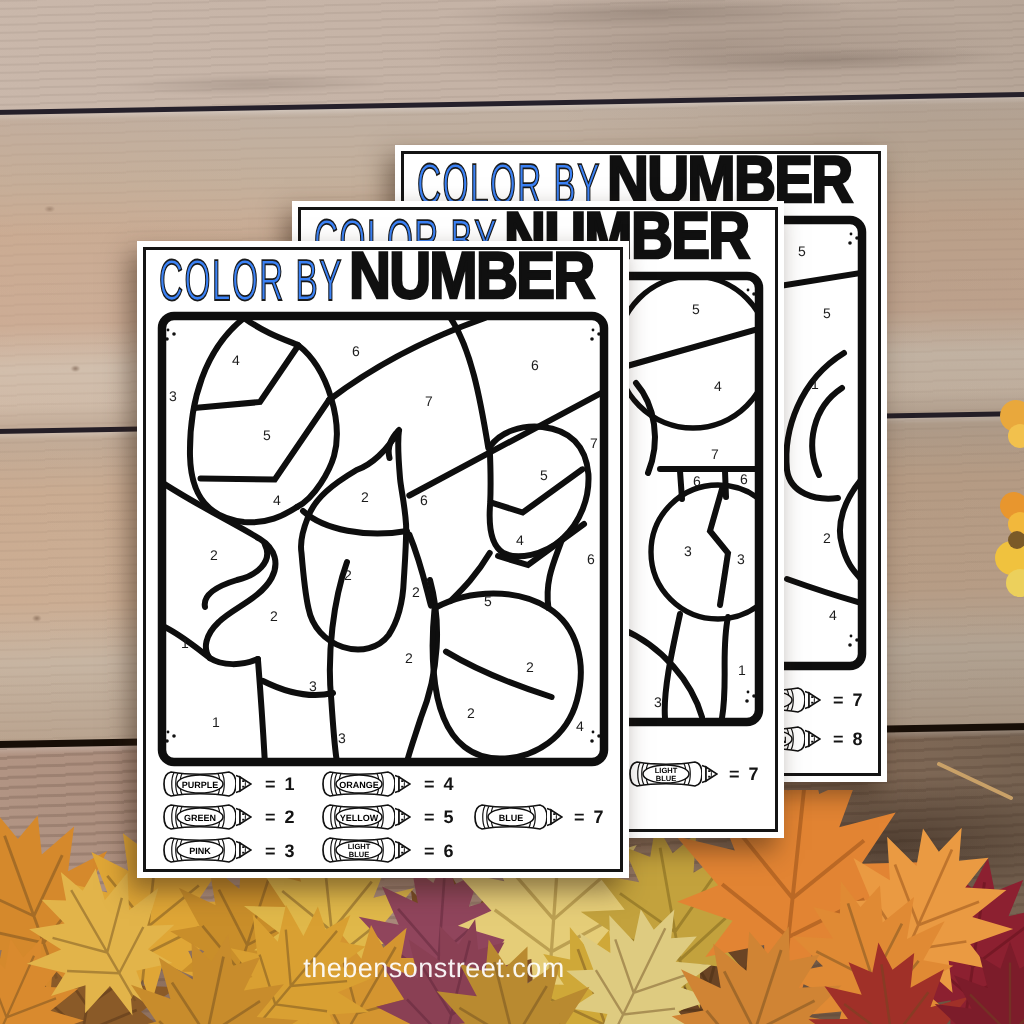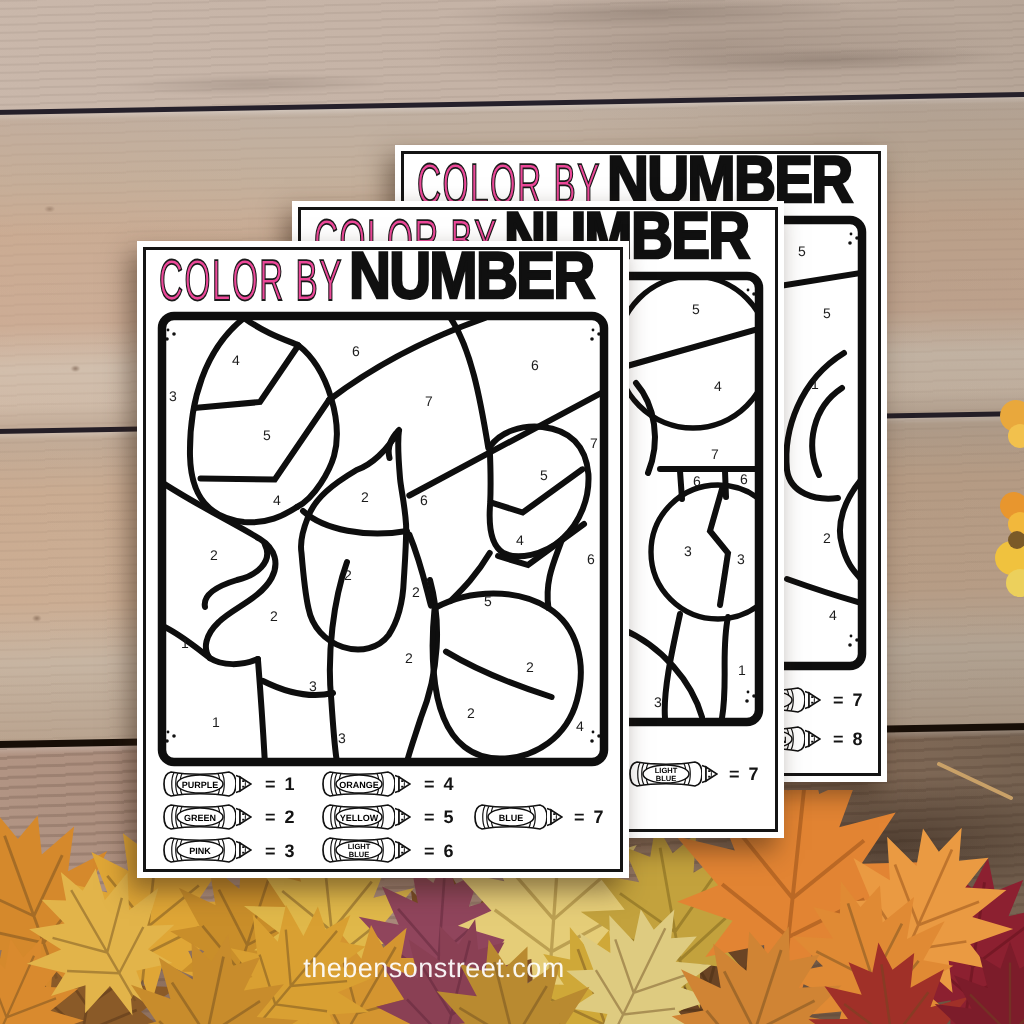--- a/index.html
+++ b/index.html
@@ -38,21 +38,21 @@
 #p3:after{content:"";position:absolute;inset:0;background:
  linear-gradient(rgba(255,255,255,.20),transparent 7px),
  radial-gradient(320px 100px at 920px 110px,rgba(35,22,13,.5),transparent 70%),
  radial-gradient(260px 70px at 620px 60px,rgba(50,34,20,.25),transparent 70%),
  repeating-linear-gradient(178deg,rgba(55,36,25,.16) 0 3px,transparent 3px 10px)}
 .leaves{position:absolute;left:0;top:790px;z-index:2;filter:blur(.6px)}
 .flower{position:absolute;right:0;top:398px;z-index:2}
 .page{position:absolute;width:492px;height:637px;background:#fff;
  box-shadow:-8px 12px 24px rgba(50,32,18,.5)}
 .pborder{position:absolute;inset:6px;border:3px solid #141414}
-.t1{position:absolute;left:22px;top:11px;font-size:58px;line-height:1;color:#ec4899;
+.t1{position:absolute;left:22px;top:11px;font-size:58px;line-height:1;color:#3b82f6;
  -webkit-text-stroke:1.8px #1a1a1a;white-space:nowrap}
 .t1 span{display:inline-block;transform:scaleX(.575);transform-origin:0 0;letter-spacing:2.5px}
 .t2{position:absolute;left:212px;top:1px;font-size:66px;line-height:1;font-weight:700;color:#101010;-webkit-text-stroke:2.6px #101010;white-space:nowrap}
 .t2 span{display:inline-block;transform:scaleX(.88);transform-origin:0 0;letter-spacing:-2px}
 .art{position:absolute;left:0;top:0}
 .cr{position:absolute}
 .eq{position:absolute;font-size:18px;font-weight:700;color:#141414;letter-spacing:2px}
 #wm{position:absolute;left:0;top:953px;width:868px;text-align:center;z-index:6;
  color:rgba(255,255,255,.93);font-size:27px;letter-spacing:.5px}
 </style></head><body>

